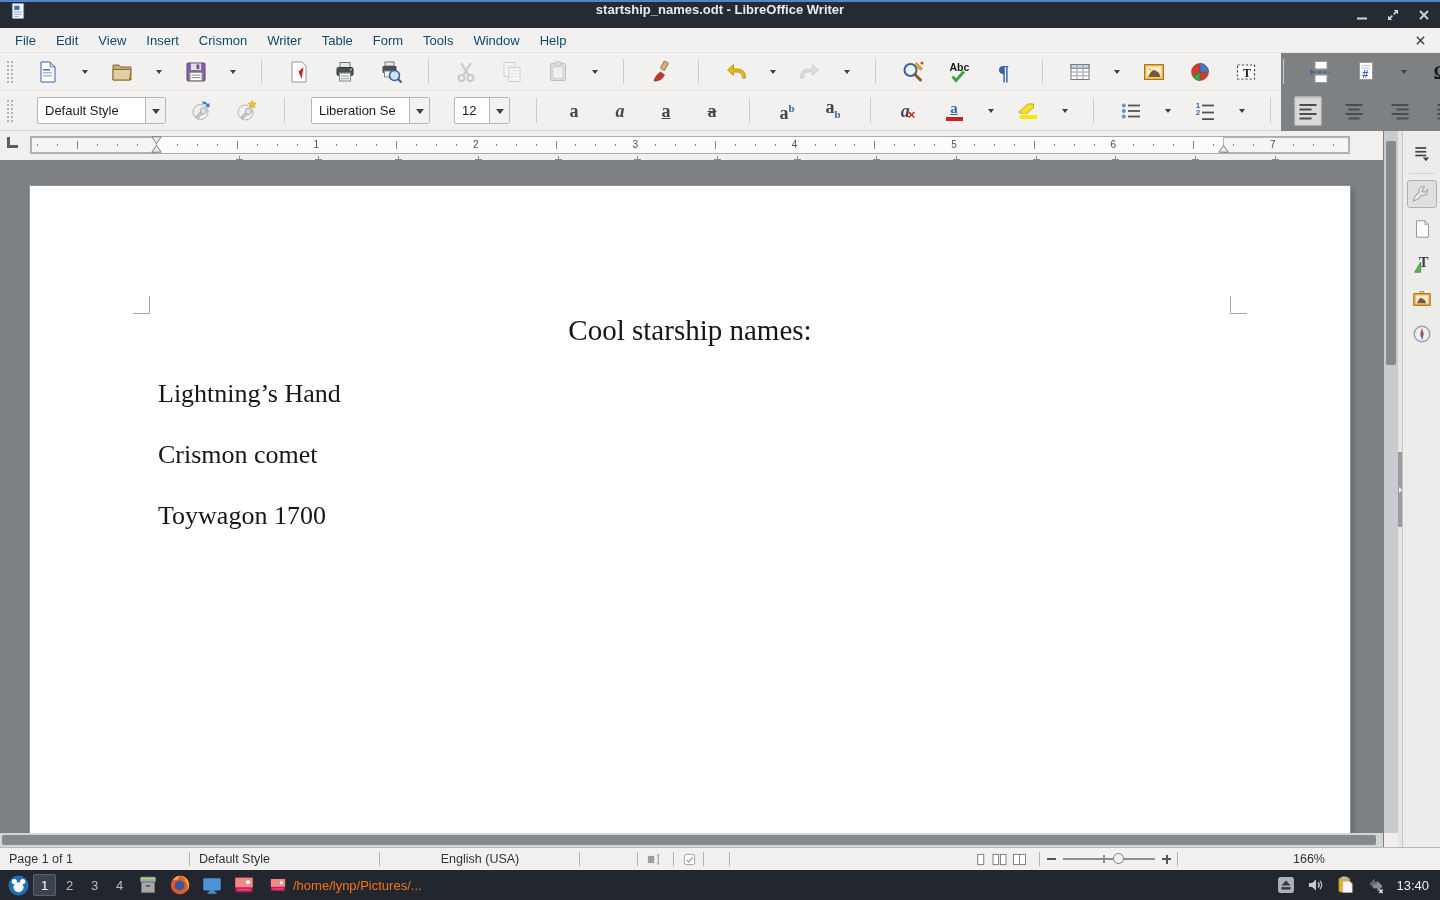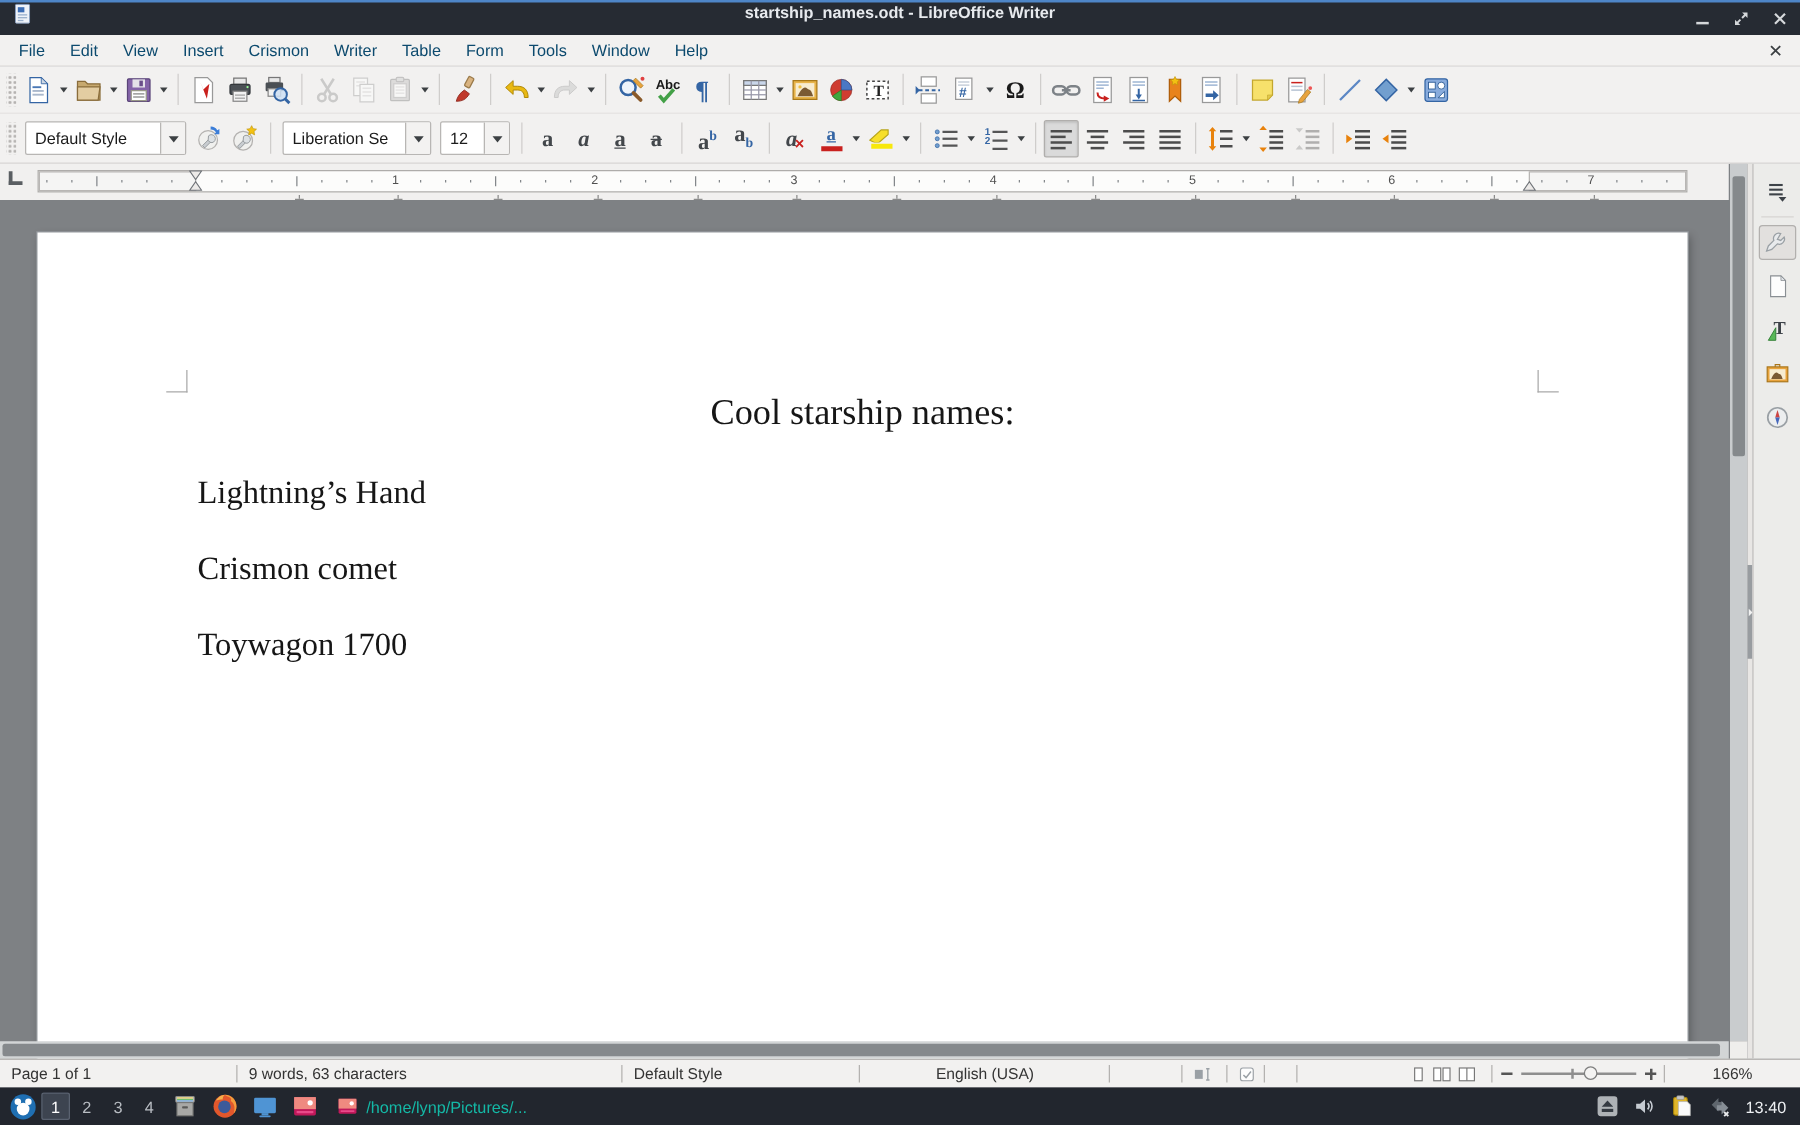--- a/index.html
+++ b/index.html
@@ -12,21 +12,21 @@
   .tb-title{position:absolute;left:50%;transform:translateX(-50%);color:#e7eaee;font-weight:bold;font-size:13px;white-space:nowrap}
   .winbtns{margin-left:auto;display:flex;gap:17px;align-items:center}
   .winbtn{width:14px;height:14px;display:flex;align-items:center;justify-content:center}
 
   
   .menubar{position:absolute;left:0;top:28px;width:1440px;height:25px;background:#f2f1f0;display:flex;align-items:center;font-size:13px;color:#0c4a6e;padding:0 5px;border-bottom:1px solid #e6e4e2}
   .menu-item{padding:3px 10px;border-radius:2px}
   .menu-close{margin-left:auto;margin-right:9px;display:flex}
 
   
-  .toolbar{position:absolute;left:0;width:1440px;background:#f2f1f0;display:flex;align-items:center;padding:0 2px;gap:1px}
+  .toolbar{position:absolute;left:0;width:1281px;background:#f2f1f0;display:flex;align-items:center;padding:0 2px;gap:18px}
   #toolbar1{top:53px;height:38px;border-bottom:1px solid #e7e5e3}
   #toolbar2{top:91px;height:40px;border-bottom:1px solid #d8d6d4}
   .grip{width:8px;height:26px;margin:0 3px;flex:none;background-image:radial-gradient(circle,#b5b3b1 1px,transparent 1.3px);background-size:4px 4px;background-position:1px 1px}
   .sep{width:1px;height:25px;background:#cfcdcb;margin:0 5px;flex:none}
   .tb-btn{height:30px;min-width:28px;padding:0 1px;display:flex;align-items:center;justify-content:center;border:1px solid transparent;border-radius:2px;flex:none}
   .tb-btn.active{background:#dadada;border-color:#b0aeac;box-shadow:inset 0 1px 2px rgba(0,0,0,.15)}
   .tb-btn.dis{filter:grayscale(1) opacity(.4)}
   .icon{display:block}
   .icon svg{display:block}
   .dd{width:10px;height:28px;display:flex;align-items:center;justify-content:center;flex:none}
@@ -92,21 +92,21 @@
   .ztrack{position:relative;width:92px;height:2px;background:#8e8e8e}
   .znotch{position:absolute;left:40px;top:-3px;width:2px;height:8px;background:#8e8e8e}
   .zhandle{position:absolute;left:50px;top:-5px;width:11px;height:11px;border-radius:50%;background:#f4f3f2;border:1px solid #7e7e7e}
 
   
   .taskbar{position:absolute;left:0;top:870px;width:1440px;height:30px;background:#22262e;display:flex;align-items:center;padding:0 4px;color:#d7dade}
   .tk-menu{width:28px;height:28px;display:flex;align-items:center;justify-content:center;flex:none}
   .ws{width:23px;height:22px;display:flex;align-items:center;justify-content:center;font-size:13px;color:#b9bdc3;margin:0 1px;border-radius:2px;flex:none}
   .ws.active{background:#3d4450;color:#fff;box-shadow:inset 0 0 0 1px #5a6270}
   .launcher{width:28px;height:26px;display:flex;align-items:center;justify-content:center;flex:none;margin:0 2px}
-  .task{height:19px;display:flex;align-items:center;gap:6px;padding:0 9px;width:190px;font-size:13px;color:#14b8a6;flex:none;overflow:hidden}
+  .task{height:19px;display:flex;align-items:center;gap:6px;padding:0 9px;width:190px;font-size:13px;color:#f97316;flex:none;overflow:hidden}
   .task.active{background:#2e3440;box-shadow:inset 0 -2px 0 #4f8cd5}
   .task .lbl{white-space:nowrap;overflow:hidden}
   .tray{margin-left:auto;display:flex;align-items:center;gap:10px;padding-right:7px}
   .clock{font-size:13px;color:#eef0f3}
 </style>
 </head>
 <body>
 
 <div class="titlebar">
   <span class="appicon icon">
@@ -864,21 +864,20 @@
           <circle cx="12" cy="12" r="8.5" fill="#eceeef" stroke="#9aa0a5" stroke-width="1.5"></circle>
           <path d="M12 5.5L14 12h-4z" fill="#cc4444"></path>
           <path d="M12 18.5L10 12h4z" fill="#4466bb"></path>
         </svg>
       </span>
     </div>
   </div>
 
 <div class="statusbar">
   <div class="st-cell sr" style="width:190px">Page 1 of 1</div>
-  <div class="st-cell sr" style="width:308px">9 words, 63 characters</div>
   <div class="st-cell sr" style="width:190px">Default Style</div>
   <div class="st-cell sr st-center" style="width:200px">English (USA)</div>
   <div class="st-cell sr" style="width:58px"></div>
   <div class="st-cell sr st-center" style="width:36px">
       <span class="icon">
         <svg viewBox="0 0 20 14" width="18" height="13">
           <rect x="1" y="3" width="7" height="8" fill="#9aa0a5"></rect>
           <path d="M12.5 2v10M11 2h3M11 12h3" stroke="#9aa0a5" stroke-width="1.2" fill="none"></path>
         </svg>
       </span>

